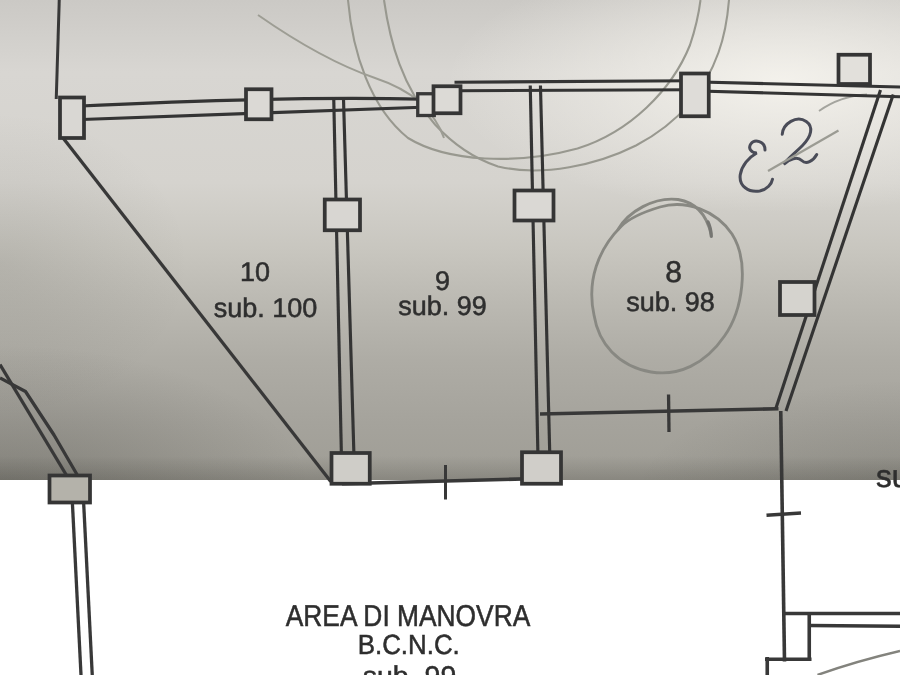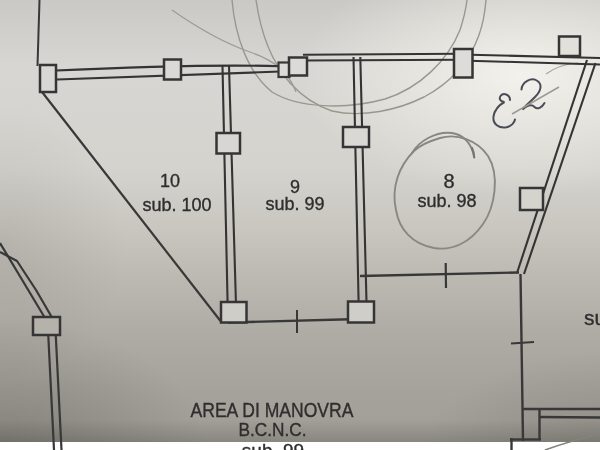--- a/index.html
+++ b/index.html
@@ -1,17 +1,17 @@
 <!DOCTYPE html>
 <html><head>
 <meta charset="utf-8">
 <style>
   html,body{margin:0;padding:0;}
   body{width:600px;height:450px;overflow:hidden;font-family:"Liberation Sans",sans-serif;}
-  #page{position:relative;width:600px;height:442px;
+  #page{position:relative;width:600px;height:320px;
     background:
       linear-gradient(0deg, rgba(20,20,16,0.16) 0%, rgba(20,20,16,0) 5%),
       radial-gradient(52% 38% at 87% 17%, rgba(248,246,240,0.85), rgba(248,246,240,0) 72%),
       radial-gradient(48% 42% at 0% 102%, rgba(22,22,18,0.22), rgba(22,22,18,0) 72%),
       radial-gradient(30% 45% at 0% 55%, rgba(40,40,34,0.10), rgba(40,40,34,0) 70%),
       radial-gradient(42% 32% at 102% 103%, rgba(30,30,26,0.16), rgba(30,30,26,0) 75%),
       linear-gradient(180deg,#cbc9c5 0%,#d8d6d2 15%,#d5d3ce 38%,#c8c6bf 52%,#bcbab3 62%,#aeaca5 75%,#a5a39c 88%,#9f9d95 100%);
   }
   svg{position:absolute;left:0;top:0;filter:blur(0.4px);}
   text{fill:#2e2e2e;stroke:#2e2e2e;stroke-width:0.35;font-family:"Liberation Sans",sans-serif;}

